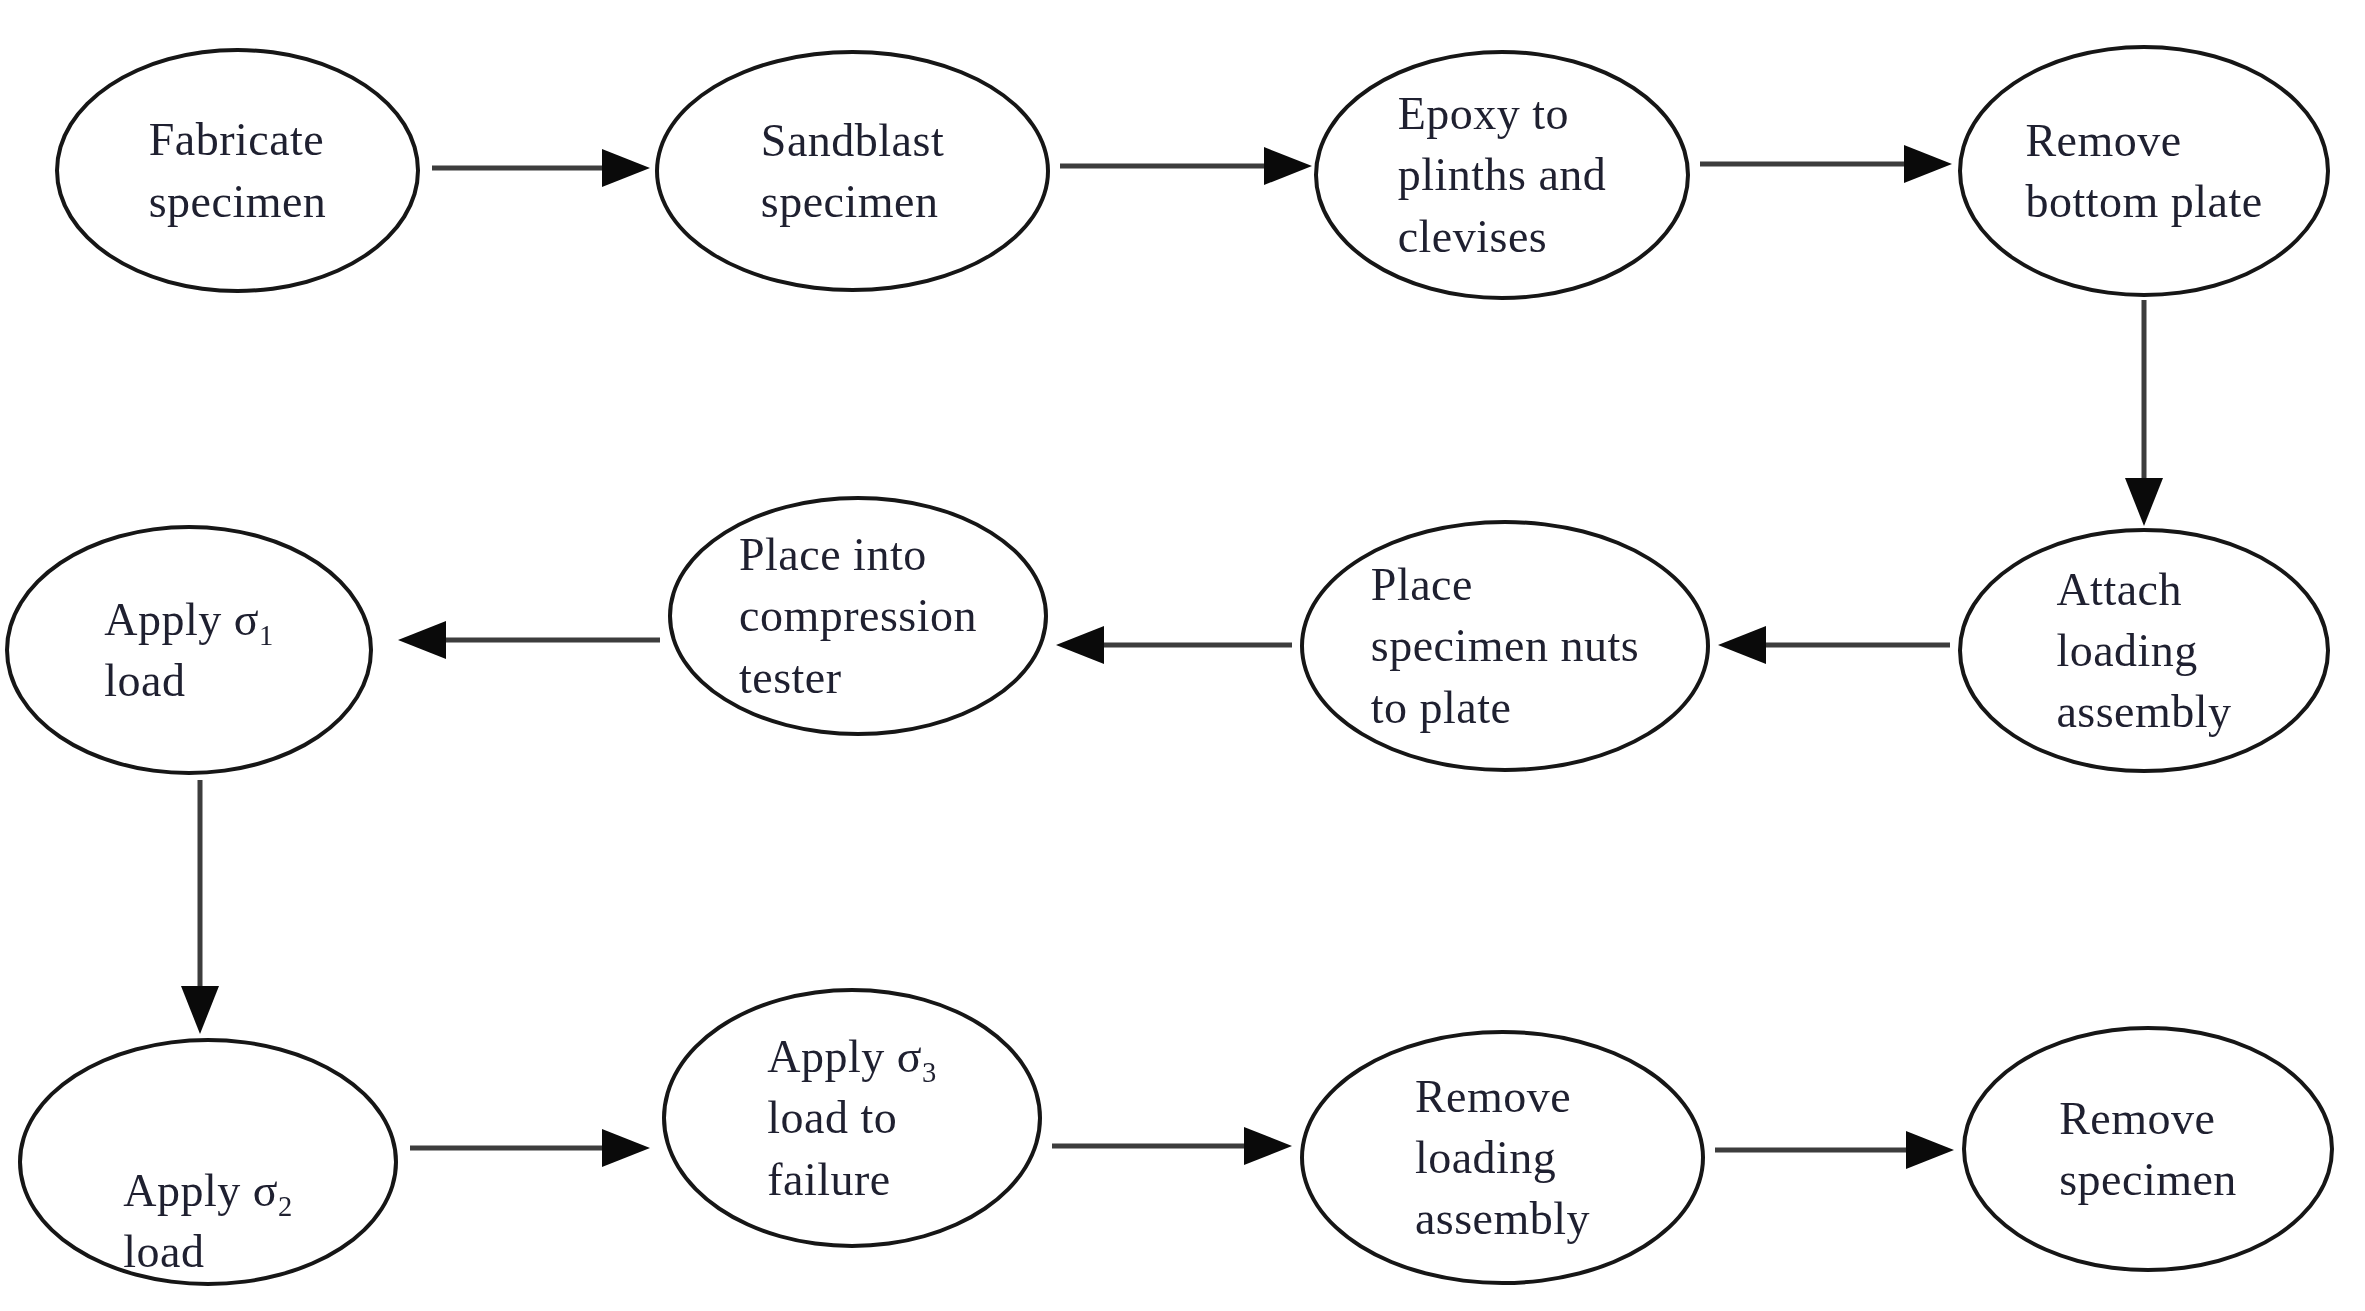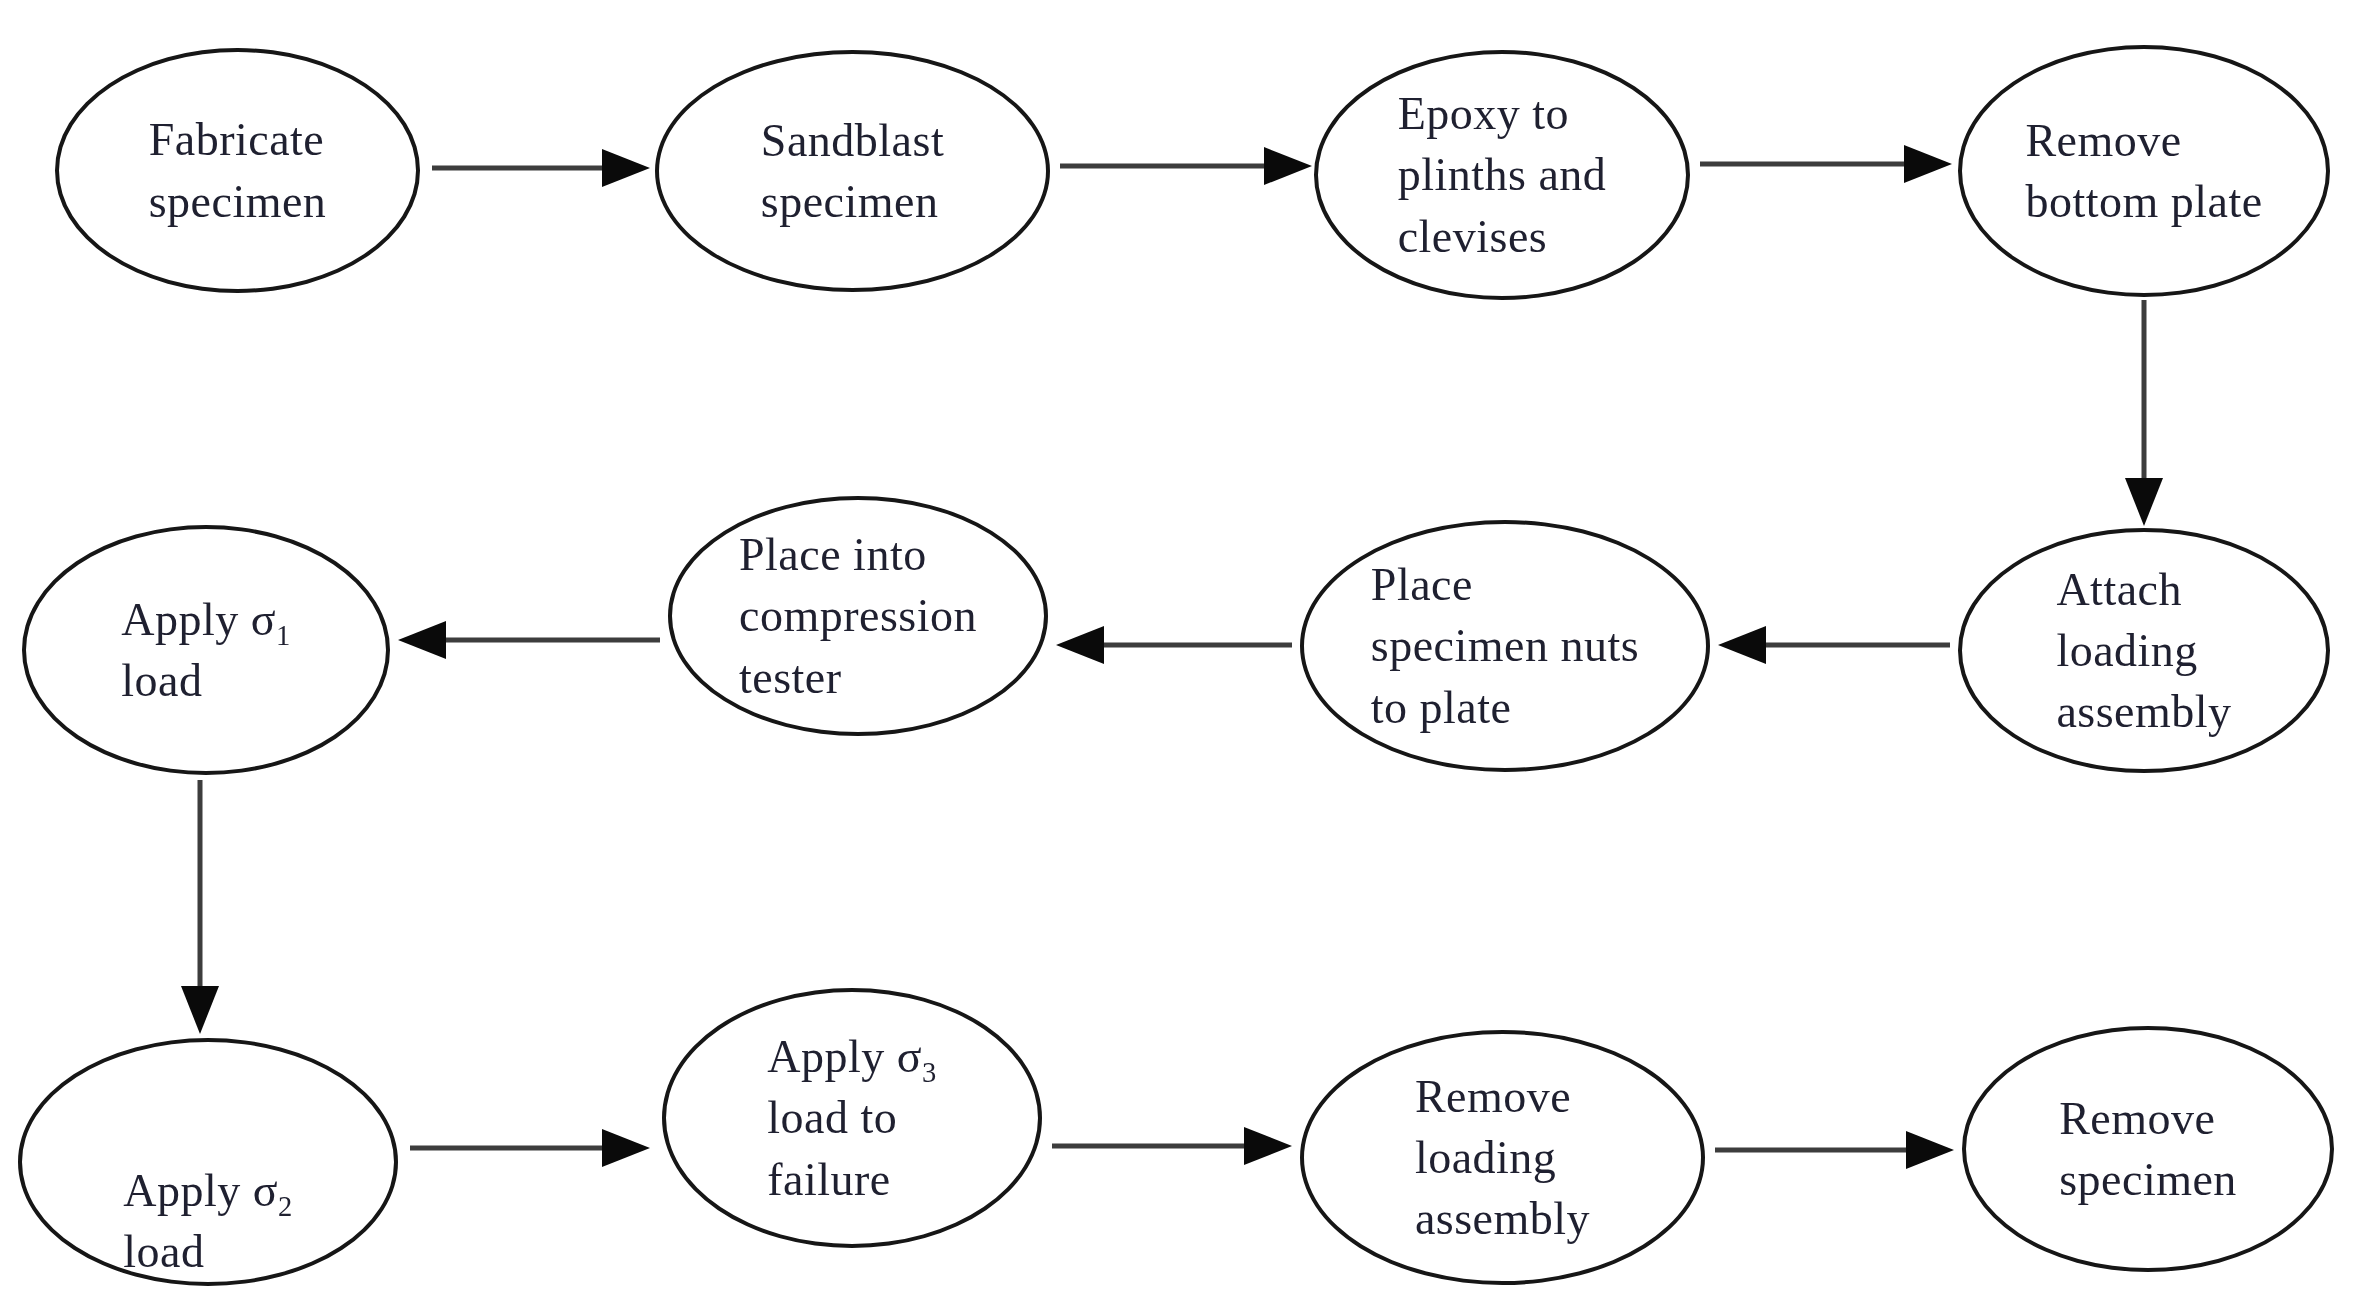--- a/index.html
+++ b/index.html
@@ -149,21 +149,21 @@
   </div>
 
   <div class="node" style="left:668px; top:496px; width:380px; height:240px;">
     <div class="node-text">
       <div class="line">Place into</div>
       <div class="line">compression</div>
       <div class="line">tester</div>
     </div>
   </div>
 
-  <div class="node" style="left:22px; top:525px; width:368px; height:250px;justify-content:center;">
+  <div class="node" style="left:5px; top:525px; width:368px; height:250px;justify-content:center;">
     <div class="node-text">
       <div class="line"><span>Apply σ</span><sub>1</sub></div>
       <div class="line">load</div>
     </div>
   </div>
 
   <div class="node" style="left:18px; top:1038px; width:380px; height:248px;align-items:flex-end;">
     <div class="node-text">
       <div class="line"><span>Apply σ</span><sub>2</sub></div>
       <div class="line">load</div>

